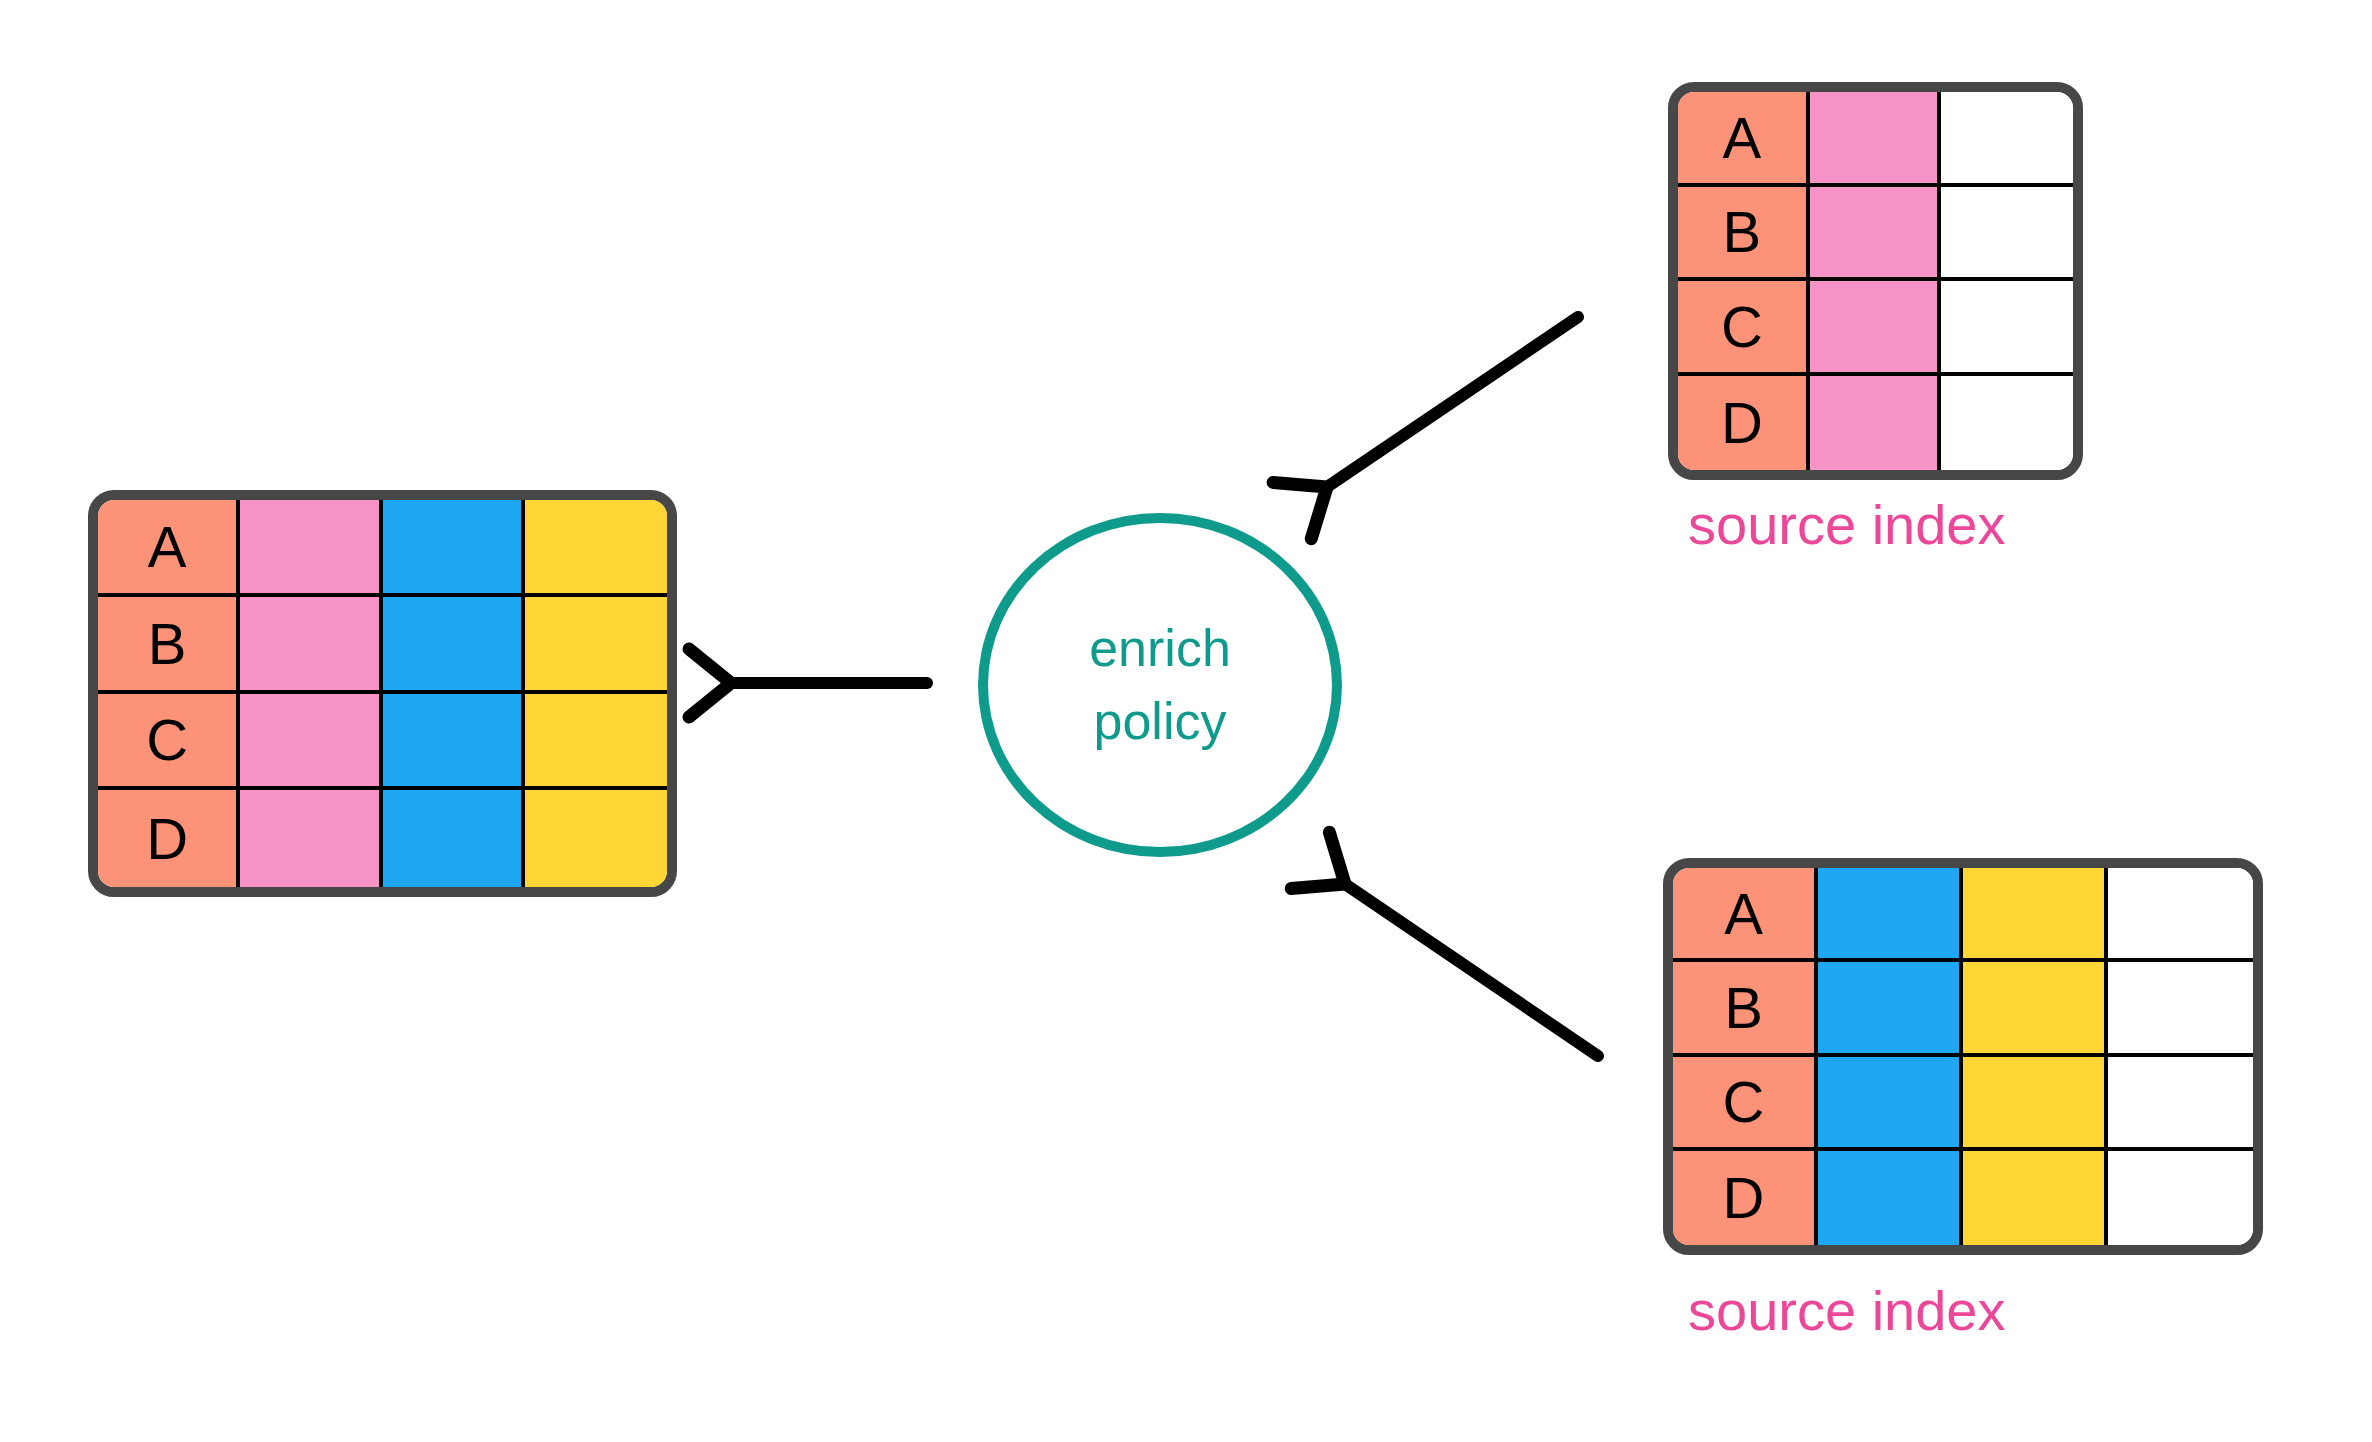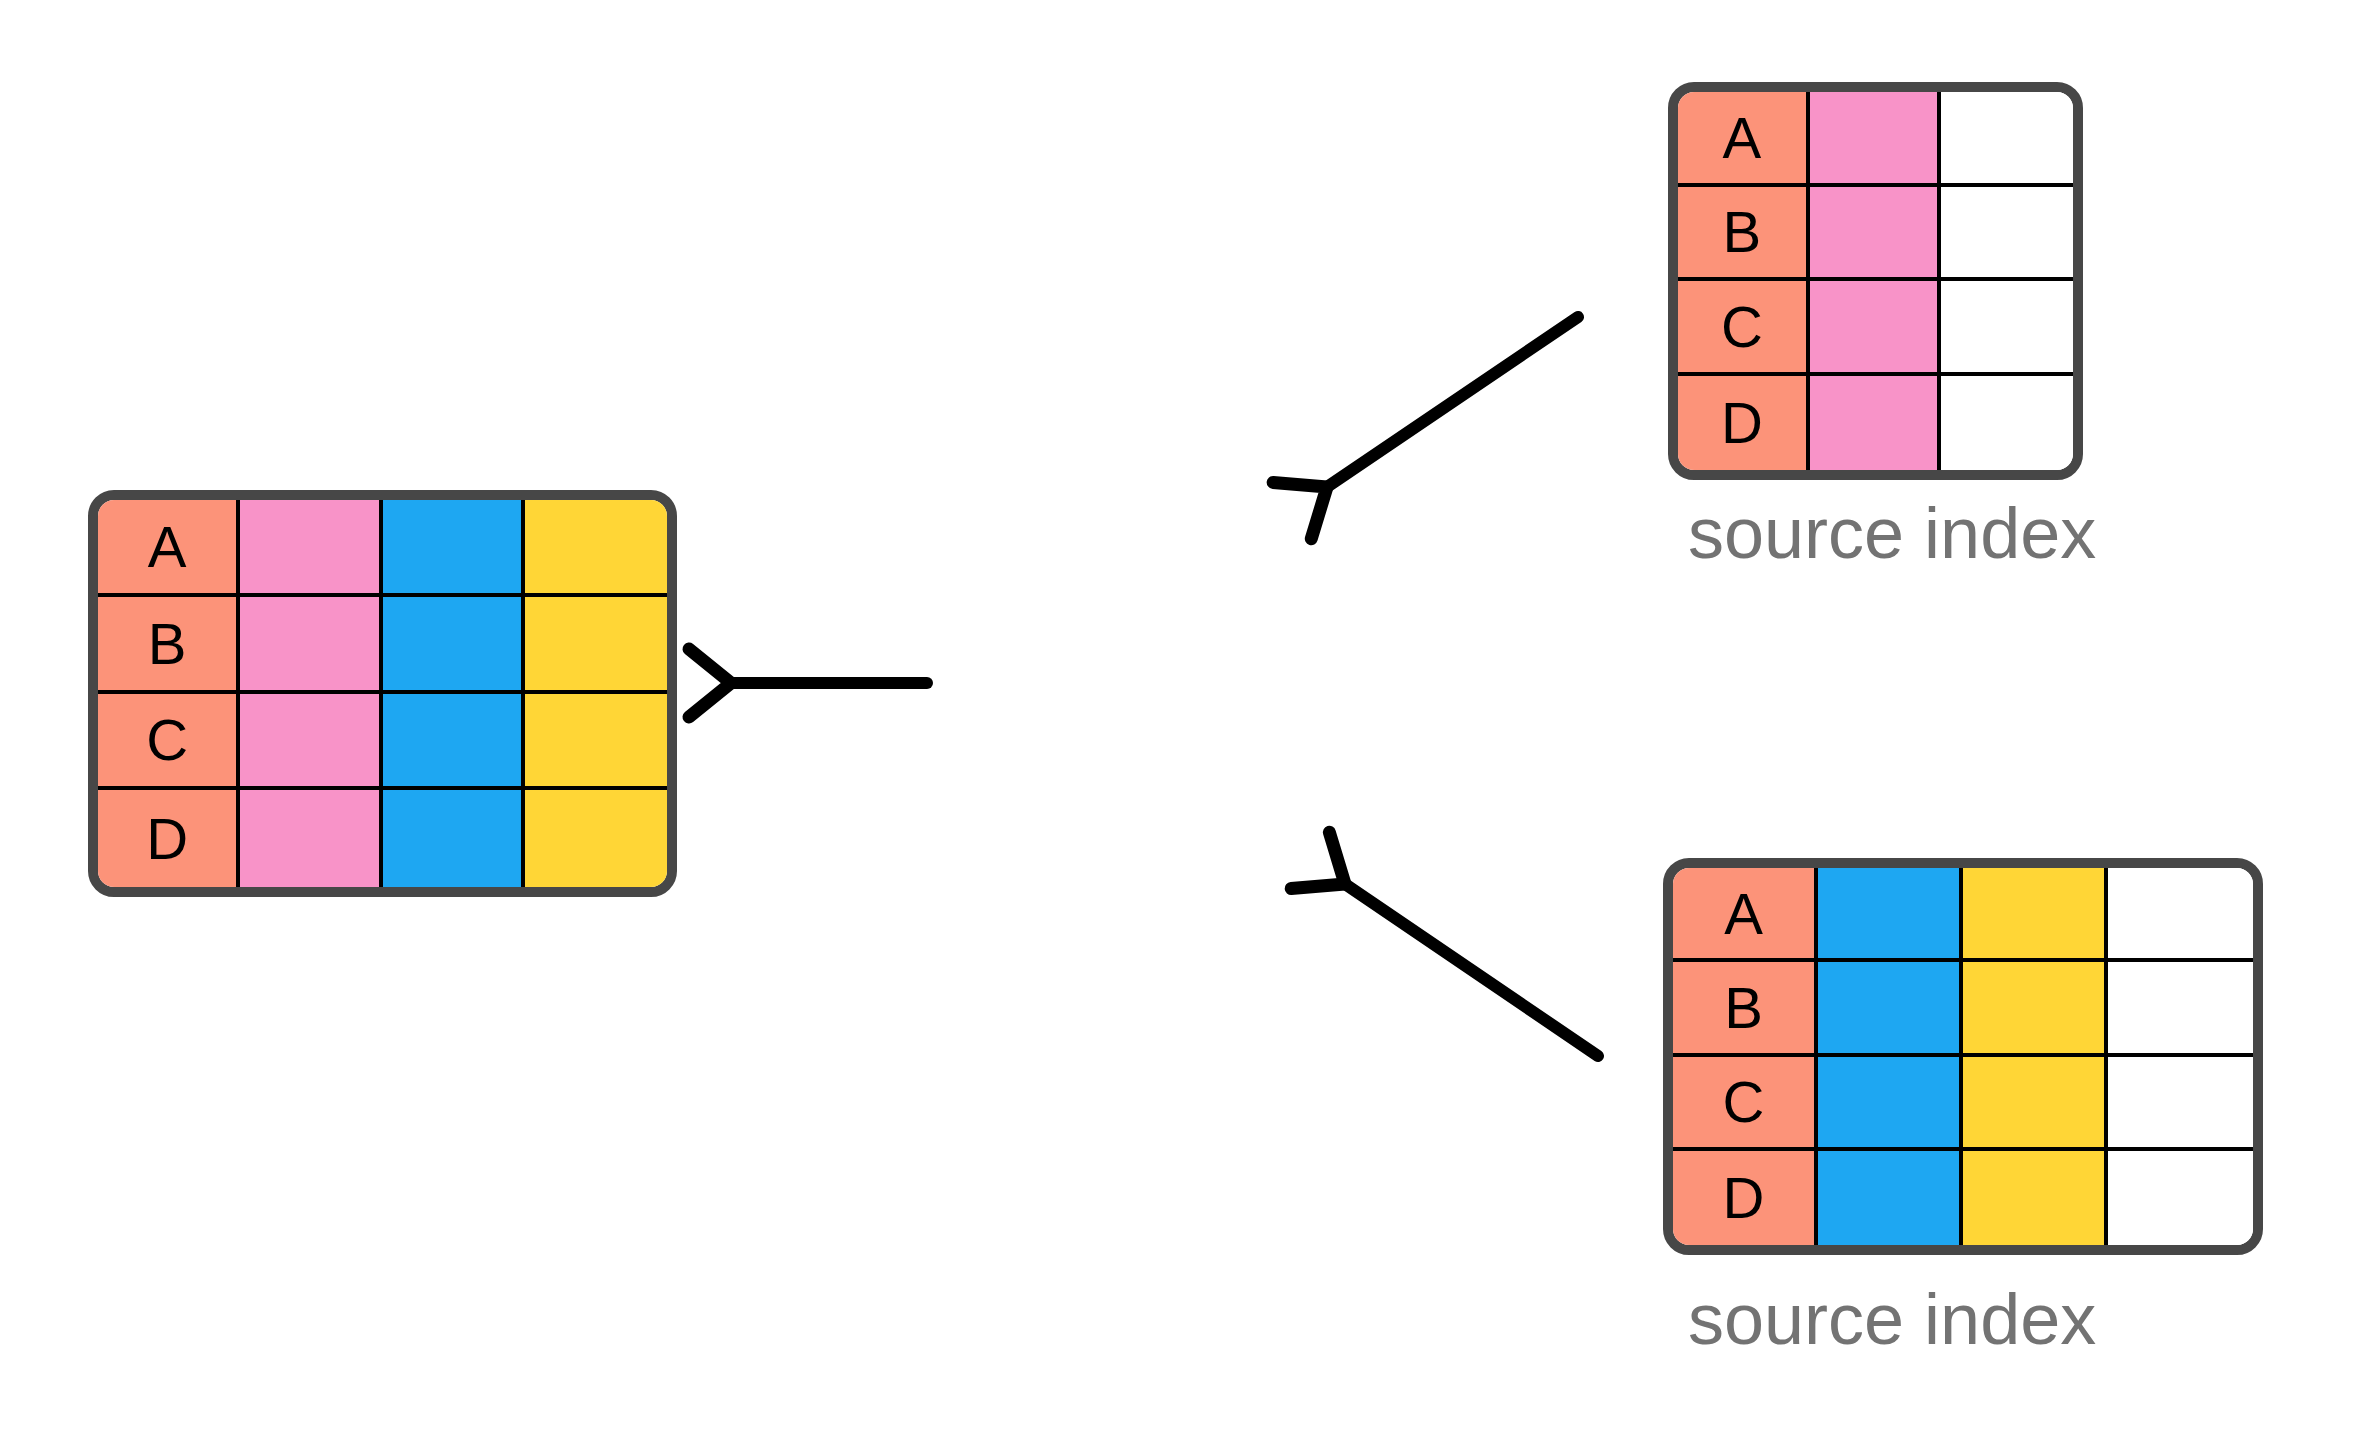--- a/index.html
+++ b/index.html
@@ -37,22 +37,22 @@
     justify-content: center;
     font-size: 58px;
     color: #000000;
   }
   .cell.last-col { border-right: none; }
   .cell.last-row { border-bottom: none; }
 
   
   .table-label {
     position: absolute;
-    font-size: 72px;
-    color: #737373;
+    font-size: 56px;
+    color: #ec4899;
     white-space: nowrap;
   }
   .label-enrich  { left: 100px;  top: 922px;  }
   .label-src-top { left: 1688px; top: 492px;  }
   .label-src-bot { left: 1688px; top: 1278px; }
 
   
   .policy-circle {
     position: absolute;
     left: 978px; top: 513px;
@@ -144,20 +144,24 @@
       <div class="cell" style="background: rgb(30, 167, 242); border-color: rgb(0, 0, 0);"></div>
       <div class="cell" style="background: rgb(255, 214, 54); border-color: rgb(0, 0, 0);"></div>
       <div class="cell last-col" style="background: rgb(255, 255, 255); border-color: rgb(0, 0, 0);"></div>
       <div class="cell last-row" style="background: rgb(252, 147, 121); border-color: rgb(0, 0, 0);">D</div>
       <div class="cell last-row" style="background: rgb(30, 167, 242); border-color: rgb(0, 0, 0);"></div>
       <div class="cell last-row" style="background: rgb(255, 214, 54); border-color: rgb(0, 0, 0);"></div>
       <div class="cell last-col last-row" style="background: rgb(255, 255, 255); border-color: rgb(0, 0, 0);"></div>
     </div>
   <div class="table-label label-src-bot">source index</div>
 
+  <div class="policy-circle" style="border-color: rgb(15, 155, 140); color: rgb(15, 155, 140);">
+    <span>enrich</span>
+    <span>policy</span>
+  </div>
 
   <svg class="arrows-layer" viewBox="0 0 2372 1442" xmlns="http://www.w3.org/2000/svg">
     <defs>
       <marker id="open-arrowhead" markerUnits="userSpaceOnUse" markerWidth="120" markerHeight="120" viewBox="0 0 120 120" refX="10" refY="60" orient="auto">
         <path class="arrowhead-path" d="M 52 26 L 10 60 L 52 94" style="stroke: rgb(0, 0, 0);"></path>
       </marker>
     </defs>
     <line class="arrow" x1="1578" y1="317" x2="1327" y2="487" marker-end="url(#open-arrowhead)" style="stroke: rgb(0, 0, 0);"></line>
     <line class="arrow" x1="927" y1="683" x2="731" y2="683" marker-end="url(#open-arrowhead)" style="stroke: rgb(0, 0, 0);"></line>
     <line class="arrow" x1="1598" y1="1056" x2="1345" y2="884" marker-end="url(#open-arrowhead)" style="stroke: rgb(0, 0, 0);"></line>

